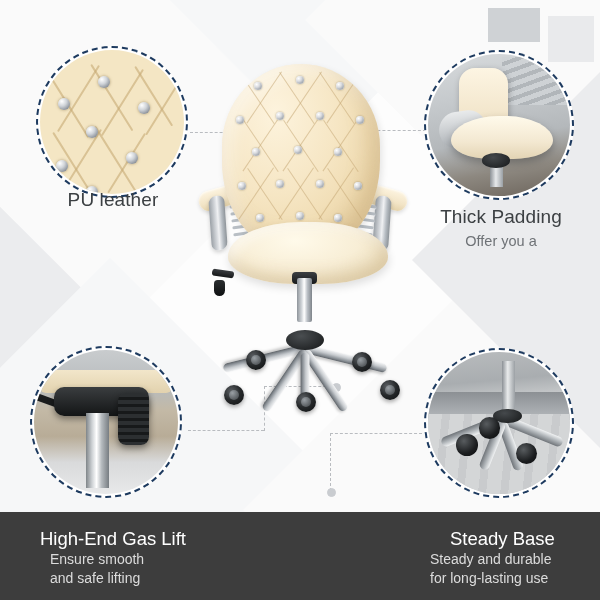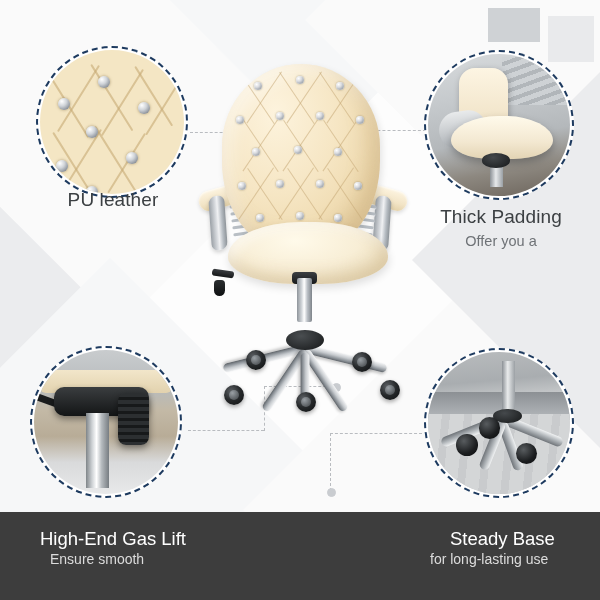--- a/index.html
+++ b/index.html
@@ -371,24 +371,26 @@
       <div class="b-caster" style="left:62%;top:64%;"></div>
       <div class="b-caster" style="left:36%;top:46%;"></div>
     </div>
   </div>
 
   <div class="banner">
     <div class="col" style="left:0;width:300px;">
       <div class="b-title" style="margin:16px 0 0 40px;">High-End Gas Lift</div>
       <div class="b-body" style="margin-left:50px;">
         <div>Ensure smooth</div>
+        <div>and safe lifting</div>
       </div>
     </div>
 
     <div class="col" style="left:300px;width:300px;">
       <div class="b-title" style="margin:16px 0 0 150px;">Steady Base</div>
       <div class="b-body" style="margin-left:130px;">
+        <div>Steady and durable</div>
         <div>for long-lasting use</div>
       </div>
     </div>
   </div>
 
 </div>
 
 </body></html>

